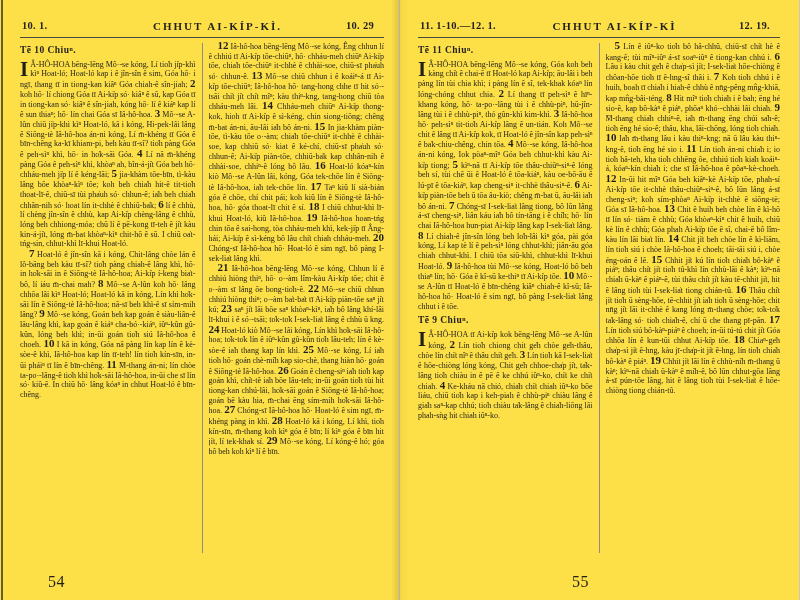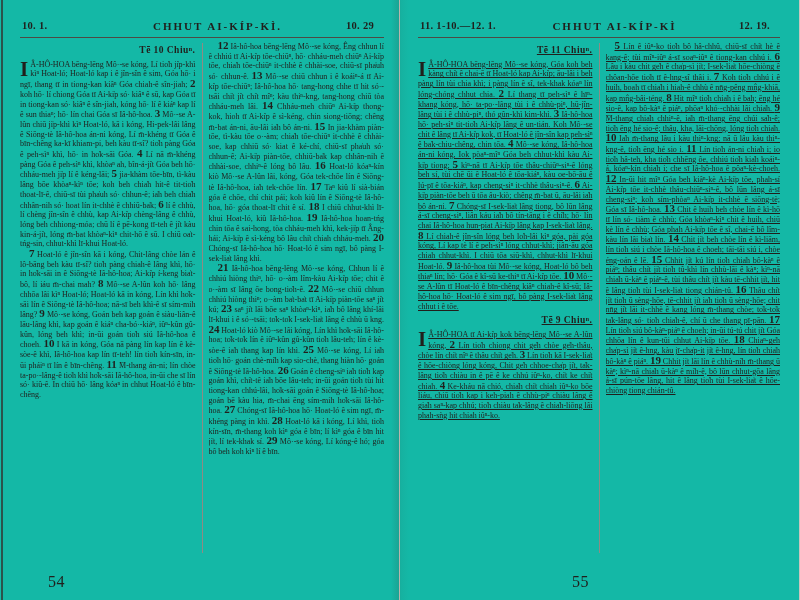--- a/index.html
+++ b/index.html
@@ -1,44 +1,44 @@
 <!DOCTYPE html>
 <html><head>
 <meta charset="utf-8">
 <style>
   html,body{margin:0;padding:0;background:#e8e6e0;}
   .book{
     position:relative;width:800px;height:600px;margin:0 auto;
-    background:#14b8a6;color:#211f1c;overflow:hidden;
+    background:#fde047;color:#211f1c;overflow:hidden;
     font-family:"Liberation Serif","DejaVu Serif",serif;
   }
   
   .edge-left{position:absolute;left:1px;top:0;bottom:0;width:2px;background:#33312e;opacity:.75;}
   .edge-right{position:absolute;right:0;top:0;bottom:0;width:1px;background:#c9c6bf;}
   .gutter{
     position:absolute;left:391px;top:0;bottom:0;width:18px;
     background:linear-gradient(90deg,rgba(60,55,48,0) 0%,rgba(60,55,48,.16) 45%,rgba(60,55,48,.05) 55%,rgba(60,55,48,0) 100%);
   }
   .gutter-line{position:absolute;left:399px;top:0;bottom:0;width:1px;background:#b9b5ac;}
 
   .page{position:absolute;top:0;width:400px;height:600px;box-sizing:border-box;padding:20px 16px 0 20px;}
   .page.left{left:0;}
-  .page.right{left:400px;padding:20px 20px 0 18px;text-decoration:underline;}
+  .page.right{left:400px;padding:20px 20px 0 18px;}
 
   .pagehead{position:relative;height:15px;font-size:10.5px;font-weight:bold;letter-spacing:.3px;}
   .pagehead .ref-l{position:absolute;left:2px;top:0;}
   .pagehead .ref-r{position:absolute;right:10px;top:0;}
   .pagehead .title{position:absolute;left:50%;top:0;transform:translateX(-50%);letter-spacing:2px;font-size:11px;white-space:nowrap;padding-left:31px;}
   .headrule{height:0;border-top:1px solid #4d4a44;margin:2px 0 3px 0;}
 
   .cols{display:flex;height:518px;overflow:hidden;}
   .col{flex:1 1 0;overflow:hidden;font-size:8px;line-height:9.7px;text-align:justify;letter-spacing:0;word-spacing:-0.2px;}
   .colrule{flex:0 0 1px;background:#8e8b84;margin:2px 6px 6px 6px;}
 
-  .chapter{text-align:right;font-weight:bold;font-size:9.5px;margin:5px 0 4px 0;letter-spacing:.5px;}
+  .chapter{text-align:left;font-weight:bold;font-size:9.5px;margin:5px 0 4px 0;letter-spacing:.5px;}
   .para{margin:0;text-indent:9px;}
   .para.dropped{text-indent:0;}
   .dropcap{float:left;font-size:21px;line-height:17px;font-weight:bold;padding:1px 2px 0 0;}
   .vnum{font-weight:bold;font-size:11px;}
 
   .pagenum{position:absolute;bottom:9px;font-size:16px;letter-spacing:.5px;}
   .pagenum.pn-left{left:48px;}
   .pagenum.pn-right{left:172px;}
 </style>
 </head>

